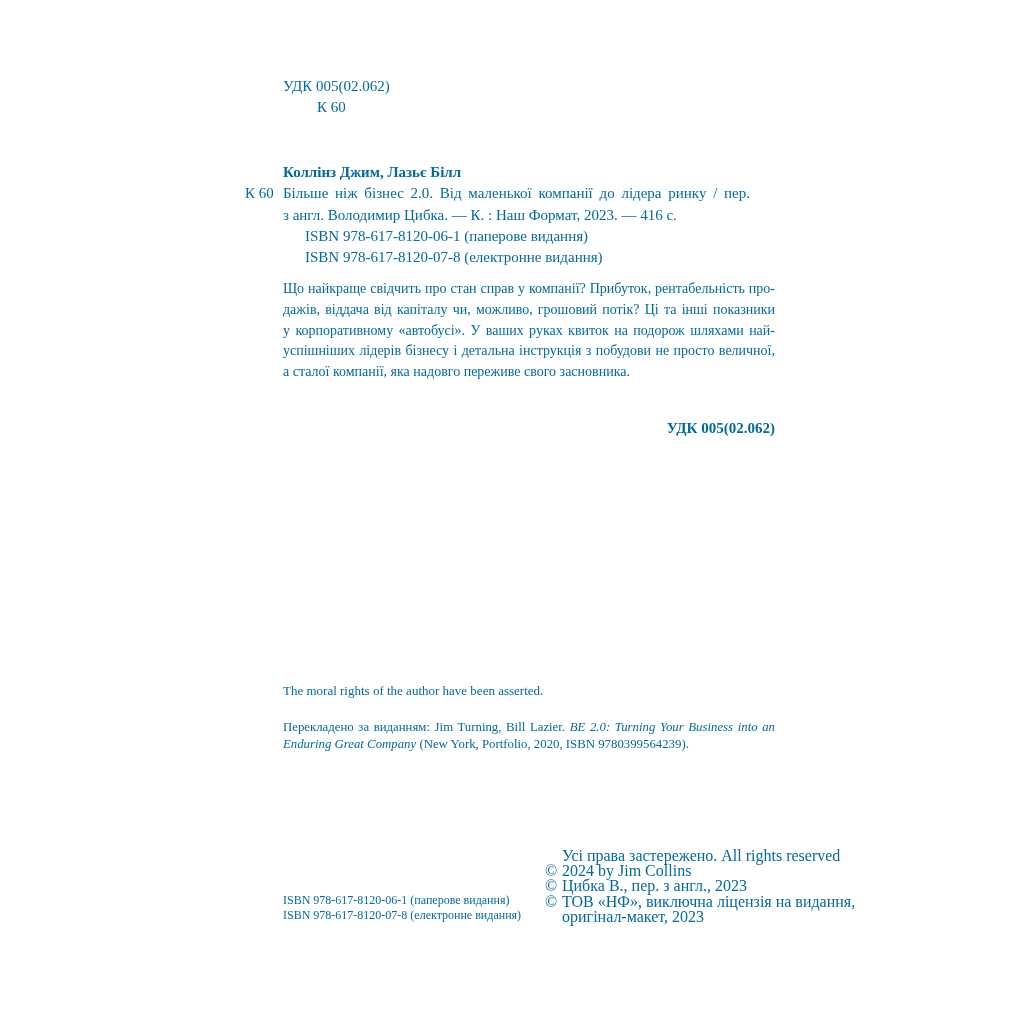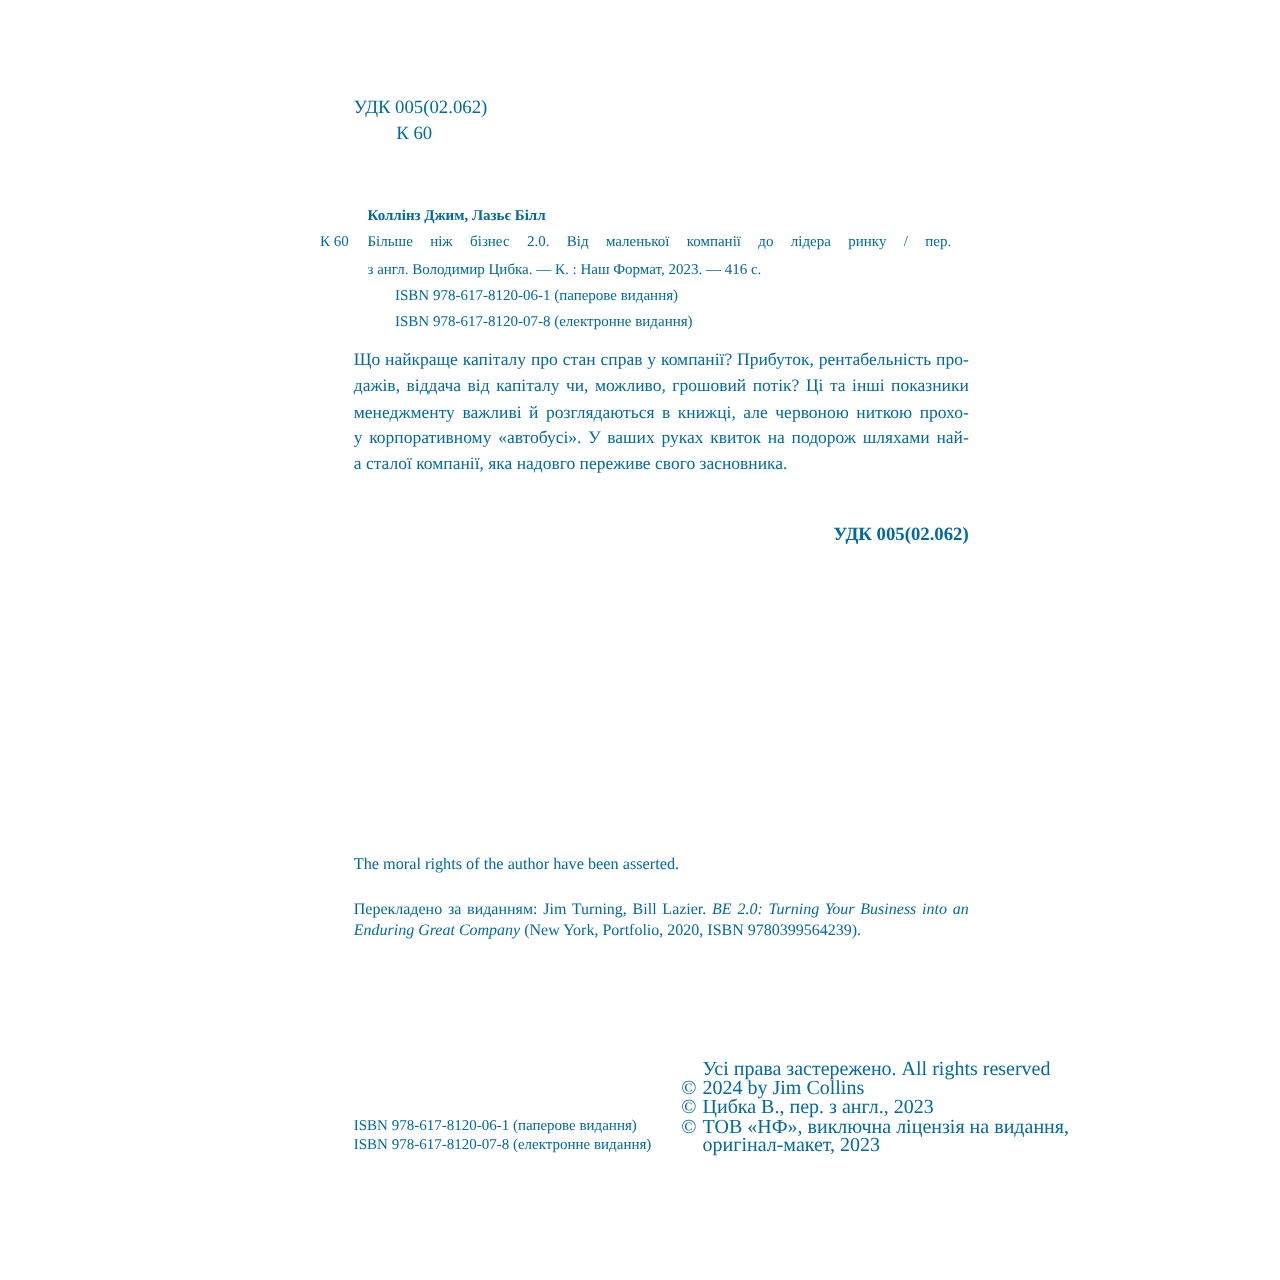--- a/index.html
+++ b/index.html
@@ -20,21 +20,21 @@
     text-align: justify;
     text-align-last: justify;
     white-space: nowrap;
   }
 
   
   .header-udc { left: 283px; top: 76px; font-size: 15px; line-height: 21px; }
   .header-udc .class-line { margin-left: 34px; }
 
   
-  .cip { left: 294px; top: 162px; width: 492px; font-size: 12px; line-height: 21.3px; }
+  .cip { left: 283px; top: 162px; width: 492px; font-size: 15px; line-height: 21.3px; }
   .cip-row { position: relative; }
   .cip-index { position: absolute; left: -38px; top: 0; white-space: nowrap; }
   .cip-line1 { width: 467px; }
   .cip-indent { margin-left: 22px; }
 
   
   .annotation { left: 283px; top: 279px; width: 492px; font-size: 14px; line-height: 20.8px; }
 
   
   .udc-footnote { left: 283px; top: 420px; width: 492px; text-align: right; font-size: 15px; }
@@ -64,24 +64,24 @@
     <div class="cip-row">
       <span class="cip-index">К 60</span>
       <div class="cip-line1 just">Більше ніж бізнес 2.0. Від маленької компанії до лідера ринку / пер.</div>
     </div>
     <div class="nowrap">з англ. Володимир Цибка. — К. : Наш Формат, 2023. — 416 с.</div>
     <div class="cip-indent nowrap">ISBN 978-617-8120-06-1 (паперове видання)</div>
     <div class="cip-indent nowrap">ISBN 978-617-8120-07-8 (електронне видання)</div>
   </div>
 
   <div class="abs annotation">
-    <div class="just">Що найкраще капіталу про стан справ у компанії? Прибуток, рентабельність про-</div>
+    <div class="just">Що найкраще свідчить про стан справ у компанії? Прибуток, рентабельність про-</div>
     <div class="just">дажів, віддача від капіталу чи, можливо, грошовий потік? Ці та інші показники</div>
-    <div class="just">менеджменту важливі й розглядаються в книжці, але червоною ниткою прохо-</div>
     <div class="just">у корпоративному «автобусі». У ваших руках квиток на подорож шляхами най-</div>
+    <div class="just">успішніших лідерів бізнесу і детальна інструкція з побудови не просто величної,</div>
     <div class="nowrap">а сталої компанії, яка надовго переживе свого засновника.</div>
   </div>
 
   <div class="abs udc-footnote bold nowrap">УДК 005(02.062)</div>
 
   <div class="abs moral nowrap">The moral rights of the author have been asserted.</div>
 
   <div class="abs translation">
     <div class="just"><span>Перекладено за виданням: Jim Turning, Bill Lazier. </span><span class="italic">BE 2.0: Turning Your Business into an</span></div>
     <div class="nowrap"><span class="italic">Enduring Great Company</span><span> (New York, Portfolio, 2020, ISBN 9780399564239).</span></div>

